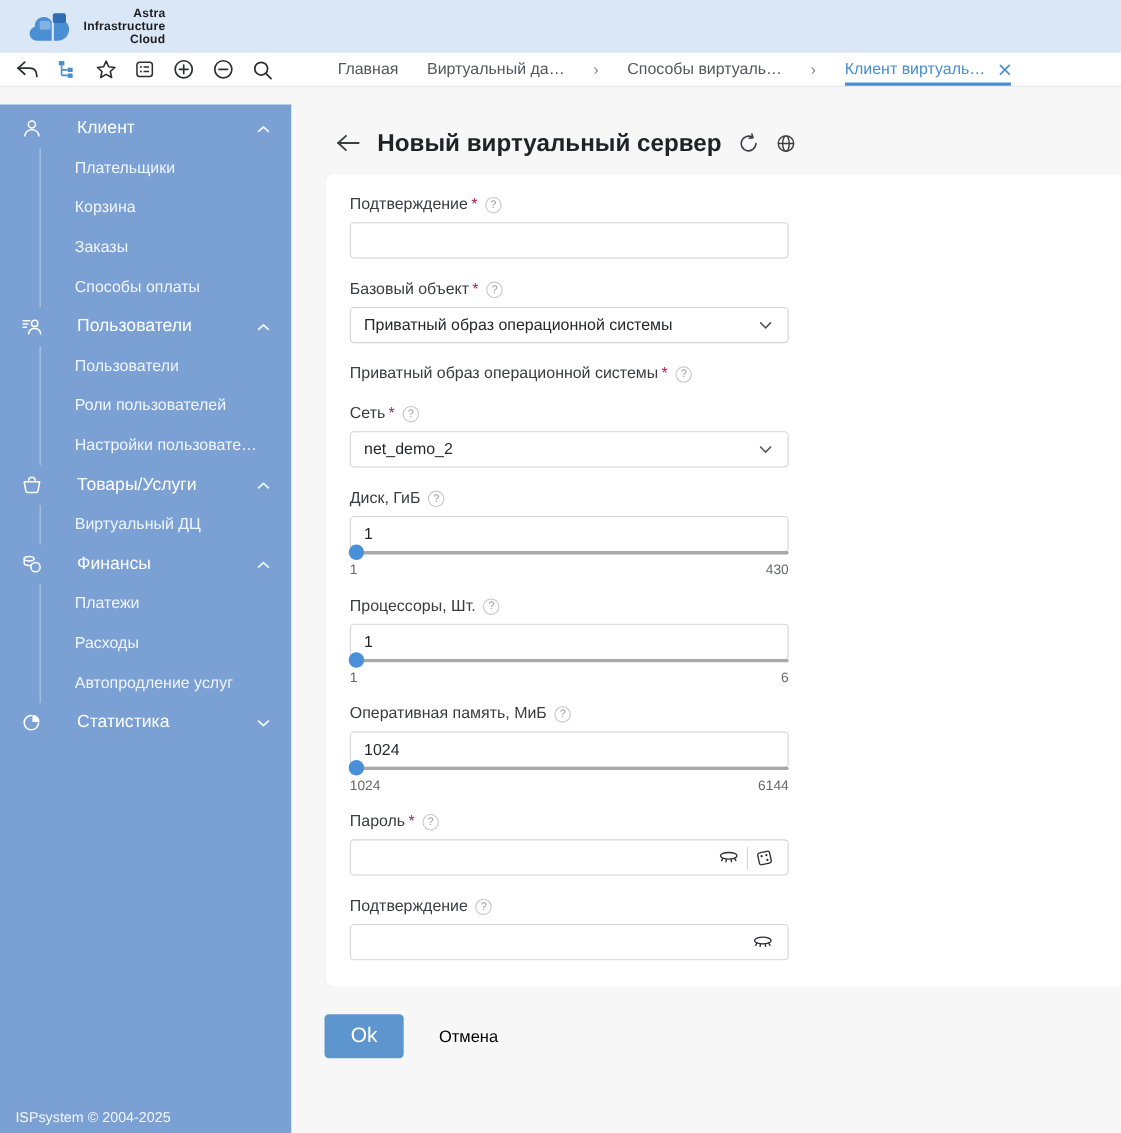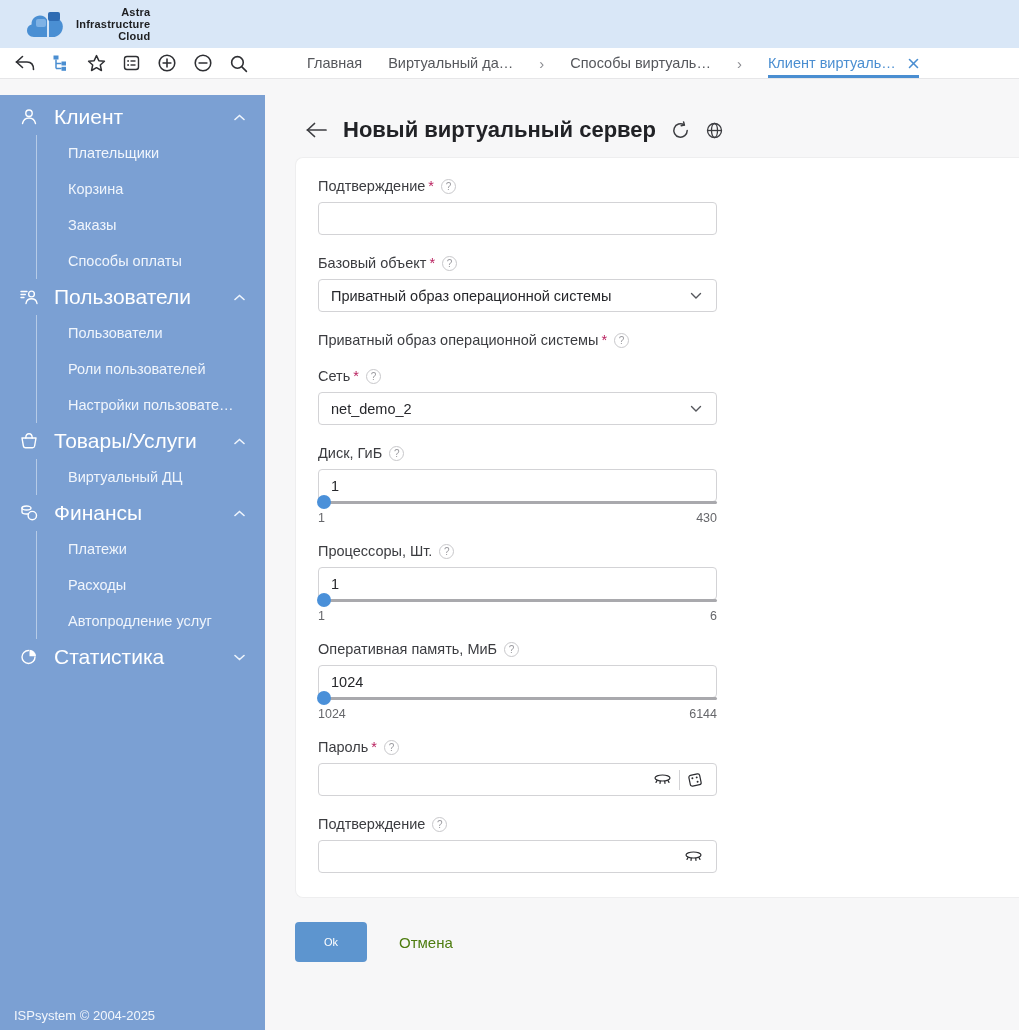--- a/index.html
+++ b/index.html
@@ -26,22 +26,22 @@
   .tool-btn.push { margin-left:auto; }
   .tabs { display:flex; align-items:center; gap:26px; padding-left:42px; }
   .tab { display:flex; align-items:center; height:100%; font-size:14.5px; color:#55575c; cursor:pointer; }
   .tab.active { color:#4a8ed1; box-shadow: inset 0 -3px 0 #4a8ed1; }
   .tab-sep { color:#8a8b90; font-size:15px; }
   .tab-close { display:inline-flex; margin-left:12px; color:#4a8ed1; cursor:pointer; }
 
   
   .sidebar { position:absolute; left:0; top:95px; bottom:0; width:265px; background:#7ba0d3; color:#ffffff; }
   .menu { padding-top:4px; }
-  .sec-head { height:36px; display:flex; align-items:center; padding:0 20px 0 18px; gap:14px;
-    font-size:21px; cursor:pointer; }
+  .sec-head { height:36px; display:flex; align-items:center; padding:0 20px 0 18px; gap:30px;
+    font-size:16px; cursor:pointer; }
   .sec-ic { display:inline-flex; width:22px; justify-content:center; color:#ffffff; }
   .sec-label { flex:1; }
   .chev { display:inline-flex; color:#eef4fc; }
   .subitems { margin-left:36px; border-left:1px solid rgba(255,255,255,.45); }
   .subitem { height:36px; display:flex; align-items:center; padding-left:31px;
     font-size:14.5px; color:#f0f5fc; cursor:pointer; }
   .side-footer { position:absolute; left:14px; bottom:7px; font-size:13px; color:#f2f6fc; }
 
   
   .main { position:absolute; left:265px; top:95px; right:0; bottom:0; background:#f7f7f8; }
@@ -79,22 +79,22 @@
 
   .pw-box { width:100%; height:33px; border:1px solid #d3d3d6; border-radius:4px;
     display:flex; align-items:center; background:#fff; padding-right:6px; }
   .pw-input { flex:1; border:none; outline:none; height:100%; padding:0 12px;
     font-size:14.5px; font-family:"Liberation Sans",sans-serif; background:transparent; }
   .pw-ic { display:inline-flex; color:#2b2c30; cursor:pointer; padding:0 6px; }
   .pw-div { width:1px; height:20px; background:#d3d3d6; }
 
   .actions { display:flex; align-items:center; gap:32px; margin:24px 0 0 30px; }
   .ok-btn { width:72px; height:40px; background:#5d95cf; color:#ffffff; border:none;
-    border-radius:4px; font-size:11px; font-family:"Liberation Sans",sans-serif; cursor:pointer; }
-  .cancel-link { font-size:15px; color:#4d7c0f; cursor:pointer; }
+    border-radius:4px; font-size:19px; font-family:"Liberation Sans",sans-serif; cursor:pointer; }
+  .cancel-link { font-size:15px; color:#000000; cursor:pointer; }
 </style>
 </head>
 <body>
 
 <div class="app">
 
   <header class="topbar">
     <span style="display:inline-flex;">
       <svg width="38" height="27" viewBox="0 0 38 27" fill="none">
         <path d="M8 26 C3.5 26 1 23 1 19.5 C1 16.5 3 14.2 5.6 13.6 C5.2 8 9.4 4.5 14 4.5 C17 4.5 19.6 6 21 8.6 L21 26 Z" fill="#4a8fd3"></path>

